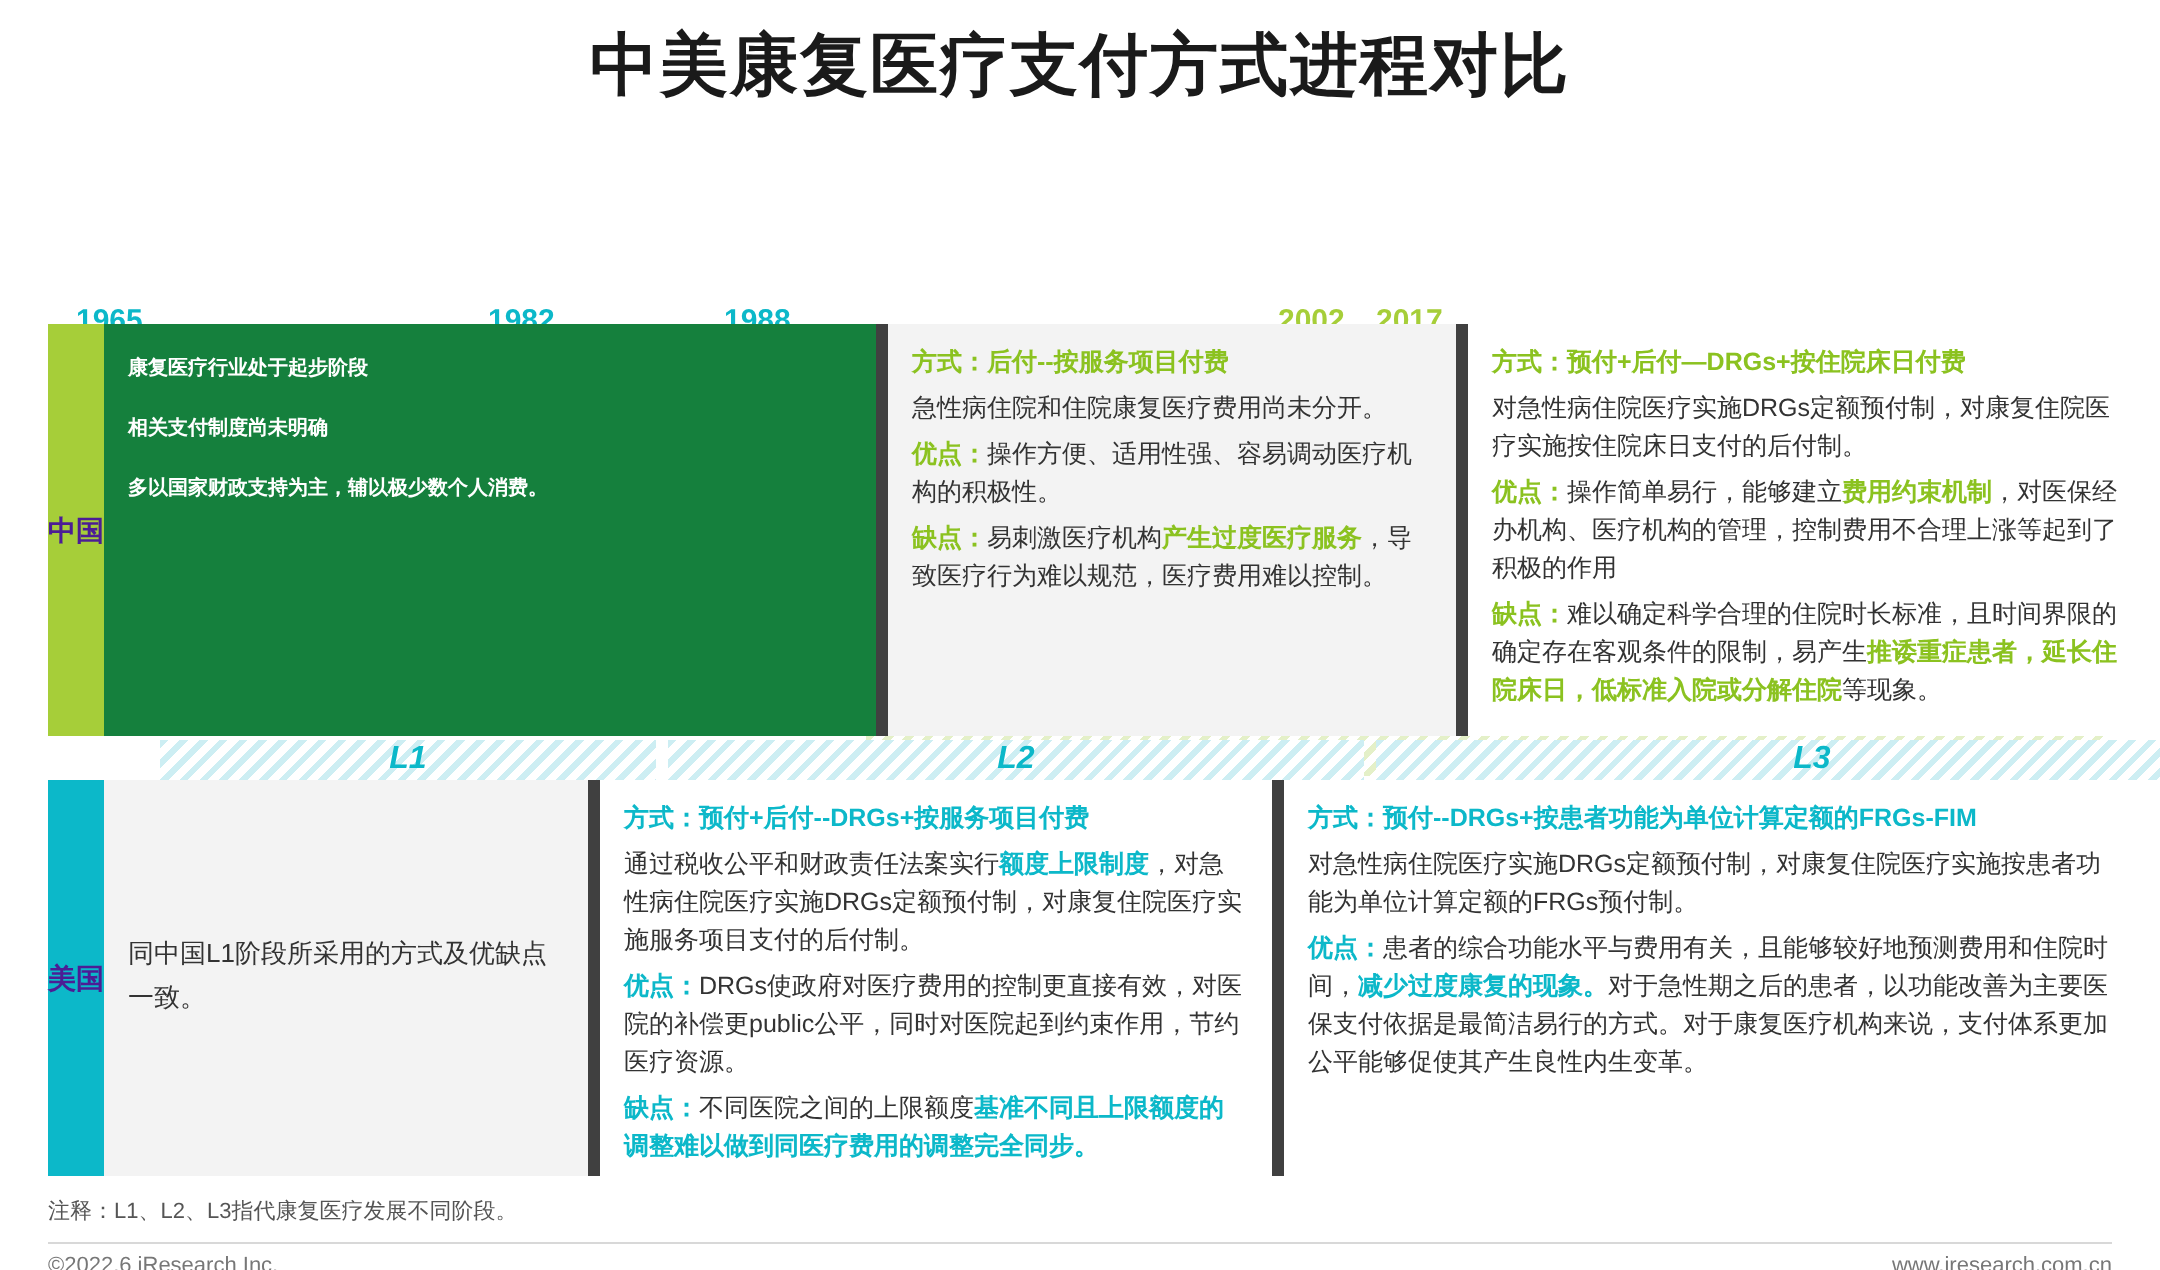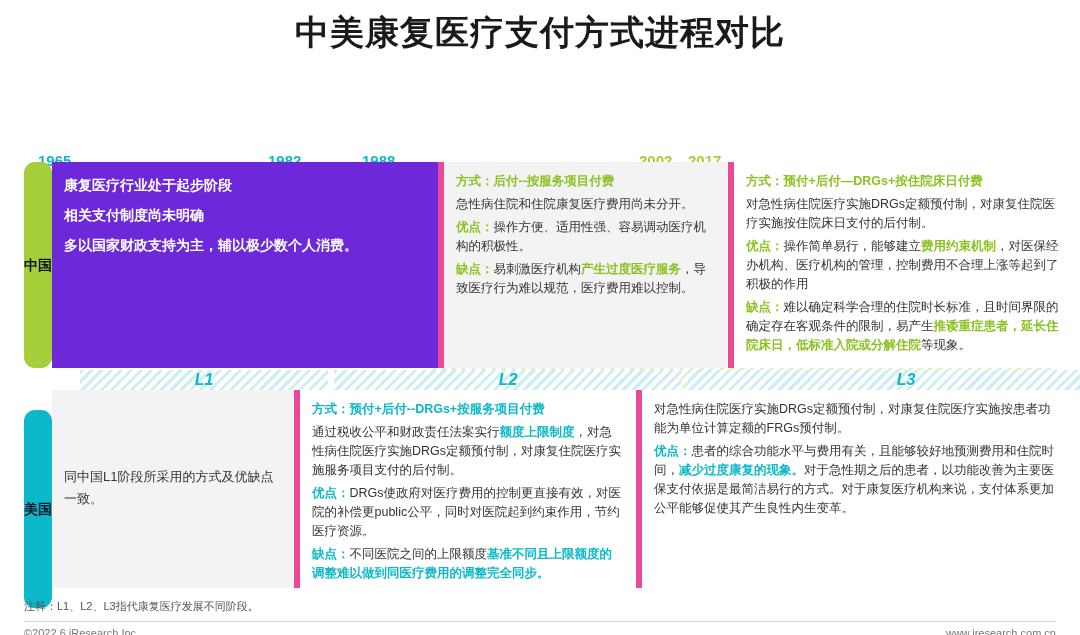--- a/index.html
+++ b/index.html
@@ -15,35 +15,34 @@
   
   .years{position:absolute;top:140px;left:0;width:952px;height:22px;margin-top:12px;}
   .year{position:absolute;font-size:15px;font-weight:bold;top:0;}
   .year.teal{color:#0cb8c9;}
   .year.lime{color:#a6ce39;}
 
   
   .grid{position:absolute;left:24px;top:162px;width:1032px;}
   .row{display:flex;align-items:stretch;}
   .rowlabel{
-    width:28px;flex:0 0 28px;color:#0f172a;font-size:14px;font-weight:bold;
+    width:28px;flex:0 0 28px;color:#4c1d95;font-size:14px;font-weight:bold;
     display:flex;align-items:center;justify-content:center;text-align:center;
     line-height:18px;
-    border-radius:11px;
   }
   .rowlabel span{display:block;}
   .lime-bg{background:#a6ce39;}
-  .teal-bg{background:#0cb8c9;margin-top:20px;}
+  .teal-bg{background:#0cb8c9;}
 
   .cells{display:flex;flex:1;}
   .cell{box-sizing:border-box;padding:10px 12px 8px 12px;font-size:12.5px;line-height:19px;}
-  .cell.dark{background:#6d28d9;color:#ffffff;font-weight:bold;font-size:14px;line-height:26px;}
+  .cell.dark{background:#15803d;color:#ffffff;font-weight:bold;font-size:10px;line-height:26px;}
   .cell.light{background:#f3f3f3;color:#333;}
   .cell.white{background:#ffffff;color:#333;}
-  .cell + .cell{border-left:6px solid #ec4899;}
+  .cell + .cell{border-left:6px solid #404040;}
 
   .lbl-lime{color:#8bc220;font-weight:bold;}
   .lbl-teal{color:#0cb8c9;font-weight:bold;}
   .hl-lime{color:#8bc220;font-weight:bold;}
   .hl-teal{color:#0cb8c9;font-weight:bold;}
   .p{margin:0 0 4px 0;}
 
   
   .lbar{height:20px;display:flex;align-items:center;justify-content:center;
         font-size:16px;font-style:italic;font-weight:bold;box-sizing:border-box;}
@@ -61,21 +60,21 @@
   .copy{position:absolute;left:24px;top:2px;font-size:11px;color:#777;}
   .site{position:absolute;right:24px;top:2px;font-size:11px;color:#777;}
 </style>
 </head>
 <body>
 
 <div class="title">中美康复医疗支付方式进程对比</div>
 
 <div class="years">
   <div class="year teal" style="left:38px;">1965</div>
-  <div class="year teal" style="left:268px;">1982</div>
+  <div class="year teal" style="left:244px;">1982</div>
   <div class="year teal" style="left:362px;">1988</div>
   <div class="year lime" style="left:639px;">2002</div>
   <div class="year lime" style="left:688px;">2017</div>
 </div>
 
 <div class="grid">
 
   <div class="row">
     <div class="rowlabel lime-bg" style="height:206px;">
       <span>中国</span>
@@ -139,20 +138,23 @@
         </div>
         <div class="p">
           <span class="lbl-teal">优点：</span><span>DRGs使政府对医疗费用的控制更直接有效，对医院的补偿更public公平，同时对医院起到约束作用，节约医疗资源。</span>
         </div>
         <div class="p">
           <span class="lbl-teal">缺点：</span><span>不同医院之间的上限额度</span><span class="hl-teal">基准不同且上限额度的调整难以做到同医疗费用的调整完全同步。</span>
         </div>
       </div>
 
       <div class="cell white" style="width:436px;">
+        <div class="p">
+          <span class="lbl-teal">方式：</span><span class="hl-teal">预付--DRGs+按患者功能为单位计算定额的FRGs-FIM</span>
+        </div>
         <div class="p">对急性病住院医疗实施DRGs定额预付制，对康复住院医疗实施按患者功能为单位计算定额的FRGs预付制。</div>
         <div class="p">
           <span class="lbl-teal">优点：</span><span>患者的综合功能水平与费用有关，且能够较好地预测费用和住院时间，</span><span class="hl-teal">减少过度康复的现象。</span><span>对于急性期之后的患者，以功能改善为主要医保支付依据是最简洁易行的方式。对于康复医疗机构来说，支付体系更加公平能够促使其产生良性内生变革。</span>
         </div>
       </div>
     </div>
   </div>
 
 </div>
 

